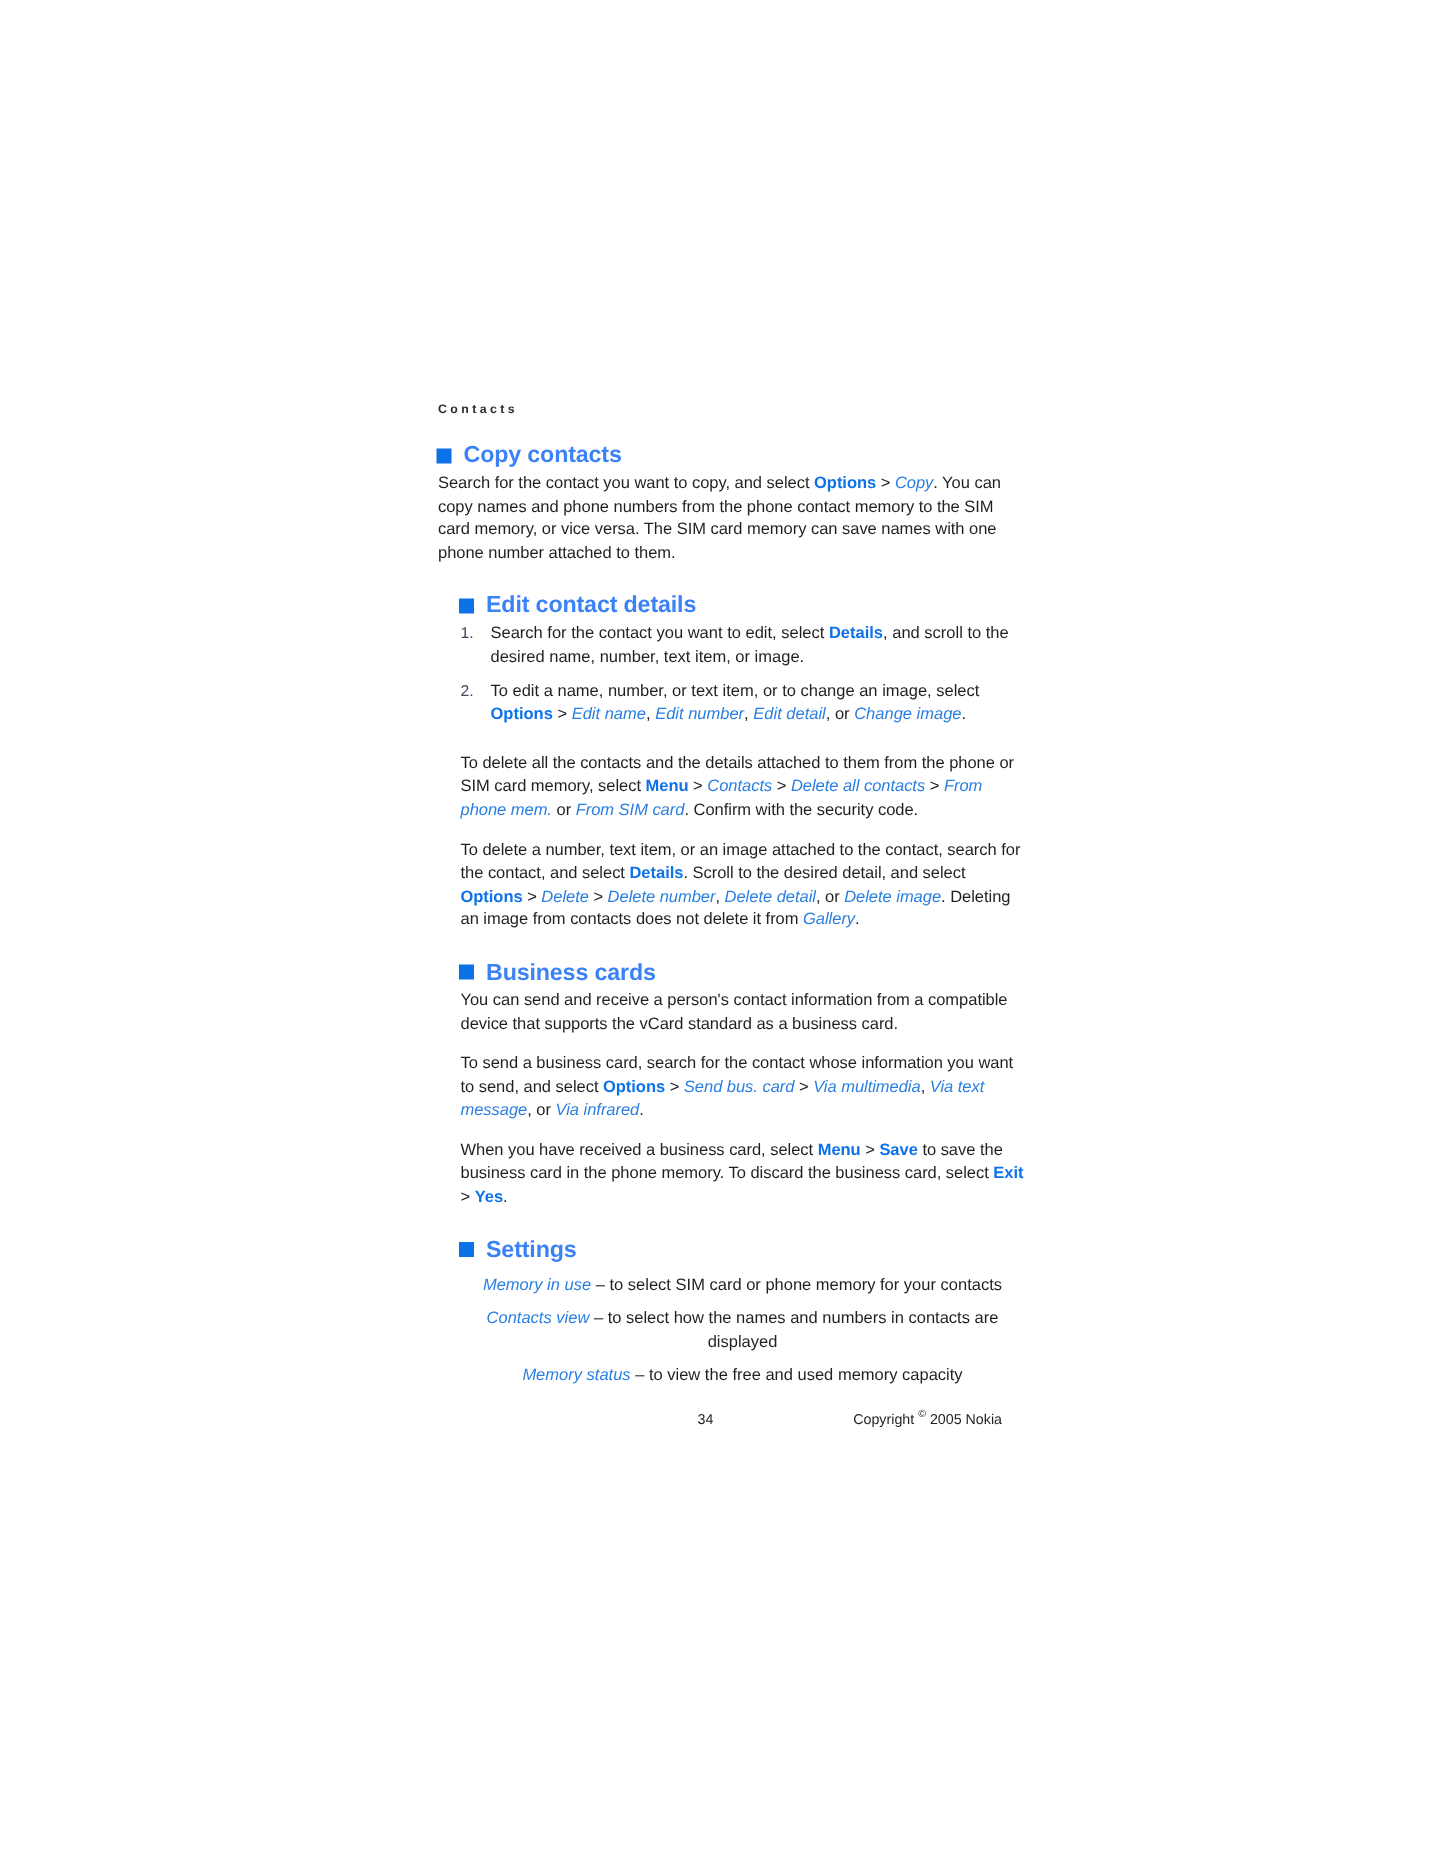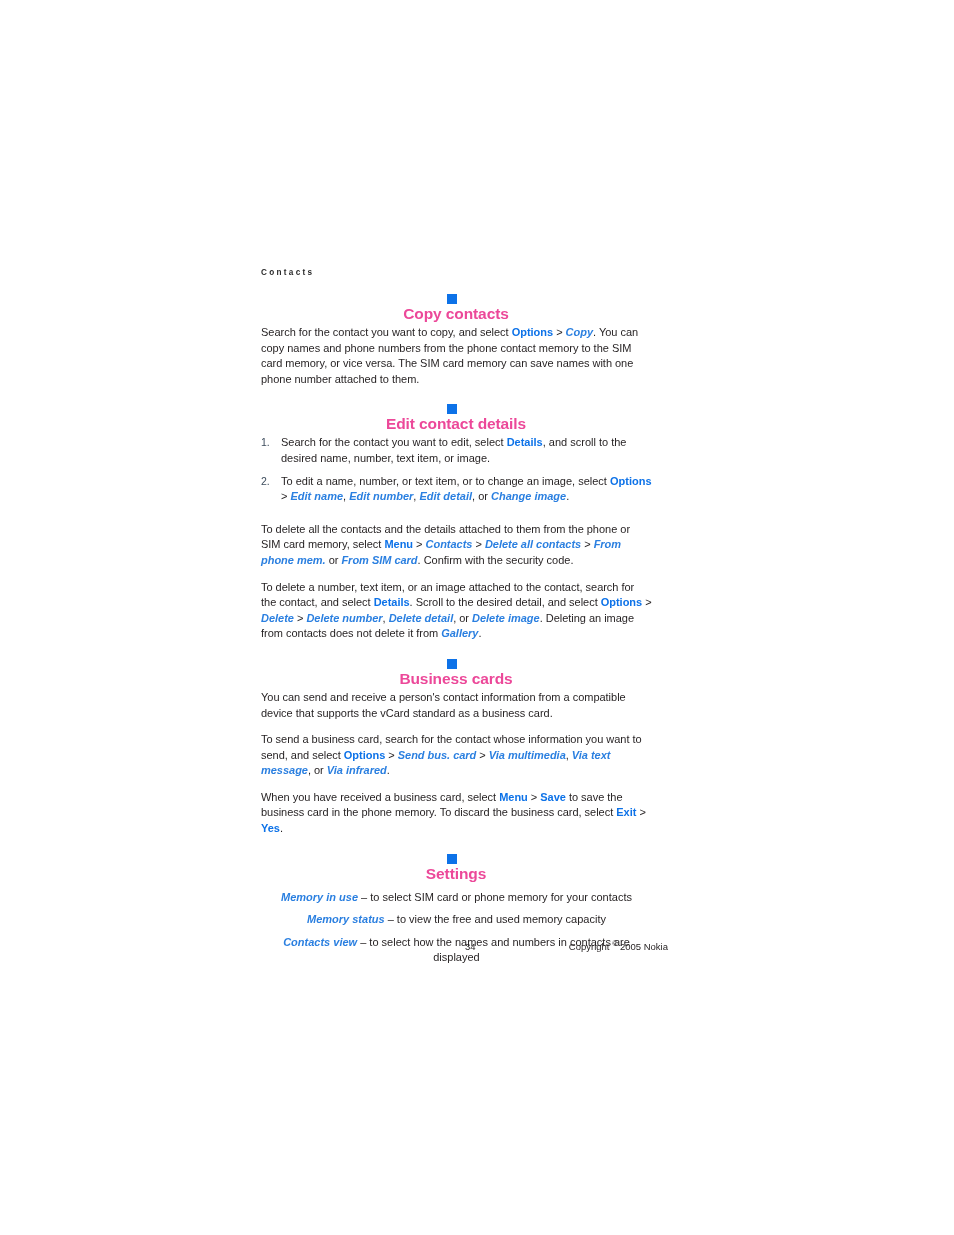--- a/index.html
+++ b/index.html
@@ -10,80 +10,78 @@
   body {
     width: 954px;
     height: 1235px;
     position: relative;
     font-family: "Liberation Sans", "DejaVu Sans", sans-serif;
     -webkit-font-smoothing: antialiased;
   }
 
   .page {
     position: absolute;
-    left: 261px;
+    left: 292px;
     top: 268px;
     width: 391px;
   }
 
   
   .running-head {
     font-size: 8.2px;
     letter-spacing: 2.3px;
     color: #2b2b2b;
     font-weight: 600;
     margin: 0 0 16px 0;
     line-height: 10px;
   }
 
   
   .section-heading {
     display: flex;
     align-items: center;
-    color: #ec4899;
+    color: #3b82f6;
     font-size: 15.5px;
     font-weight: 600;
     letter-spacing: -0.1px;
     margin: 0 0 2px -1px;
     line-height: 19px;
-    flex-direction: column;
   }
   .heading-bullet {
     width: 10px;
     height: 10px;
     background: #0d72e8;
     display: inline-block;
     margin-right: 8px;
     flex: 0 0 auto;
     position: relative;
     top: 0px;
   }
 
-  .gap-before { margin-top: 17px; }
+  .gap-before { margin-top: 17px; margin-left: 15px; }
 
   
   p.body {
     margin: 0 0 0 0;
     font-size: 11px;
     line-height: 15.6px;
     color: #231f20;
     text-align: left;
     letter-spacing: -0.02px;
   }
   p.body + p.body { margin-top: 11px; }
 
   
   .ui-bold {
     color: #0d72e8;
     font-weight: 600;
   }
   .ui-italic {
     color: #2a7fe0;
     font-style: italic;
-    font-weight: bold;
   }
   .sep { color: #231f20; }
 
   
   ol.numlist {
     list-style: none;
     margin: 2px 0 0 0;
     padding: 0;
   }
   ol.numlist li {
@@ -179,22 +177,22 @@
         <p class="body"><span>You can send and receive a person's contact information from a compatible device that supports the vCard standard as a business card.</span></p>
         <p class="body"><span>To send a business card, search for the contact whose information you want to send, and select </span><span class="ui-bold">Options</span><span class="sep"> &gt; </span><span class="ui-italic">Send bus. card</span><span class="sep"> &gt; </span><span class="ui-italic">Via multimedia</span><span class="sep">, </span><span class="ui-italic">Via text message</span><span>, or </span><span class="ui-italic">Via infrared</span><span>.</span></p>
         <p class="body"><span>When you have received a business card, select </span><span class="ui-bold">Menu</span><span class="sep"> &gt; </span><span class="ui-bold">Save</span><span> to save the business card in the phone memory. To discard the business card, select </span><span class="ui-bold">Exit</span><span class="sep"> &gt; </span><span class="ui-bold">Yes</span><span>.</span></p>
       </section>
       <section class="gap-before">
         <h2 class="section-heading">
           <span class="heading-bullet"></span>
           <span>Settings</span>
         </h2>
         <p class="opt"><span class="ui-italic">Memory in use</span><span> – to select SIM card or phone memory for your contacts</span></p>
+        <p class="opt"><span class="ui-italic">Contacts view</span><span> – to select how the names and numbers in contacts are displayed</span></p>
         <p class="opt"><span class="ui-italic">Memory status</span><span> – to view the free and used memory capacity</span></p>
-        <p class="opt"><span class="ui-italic">Contacts view</span><span> – to select how the names and numbers in contacts are displayed</span></p>
       </section>
     </div>
 </div>
 
 <div class="footer">
   <span class="page-number">34</span>
   <span class="copyright"><span>Copyright </span><sup>©</sup><span> 2005 Nokia</span></span>
   </div>
 
 </body></html>

